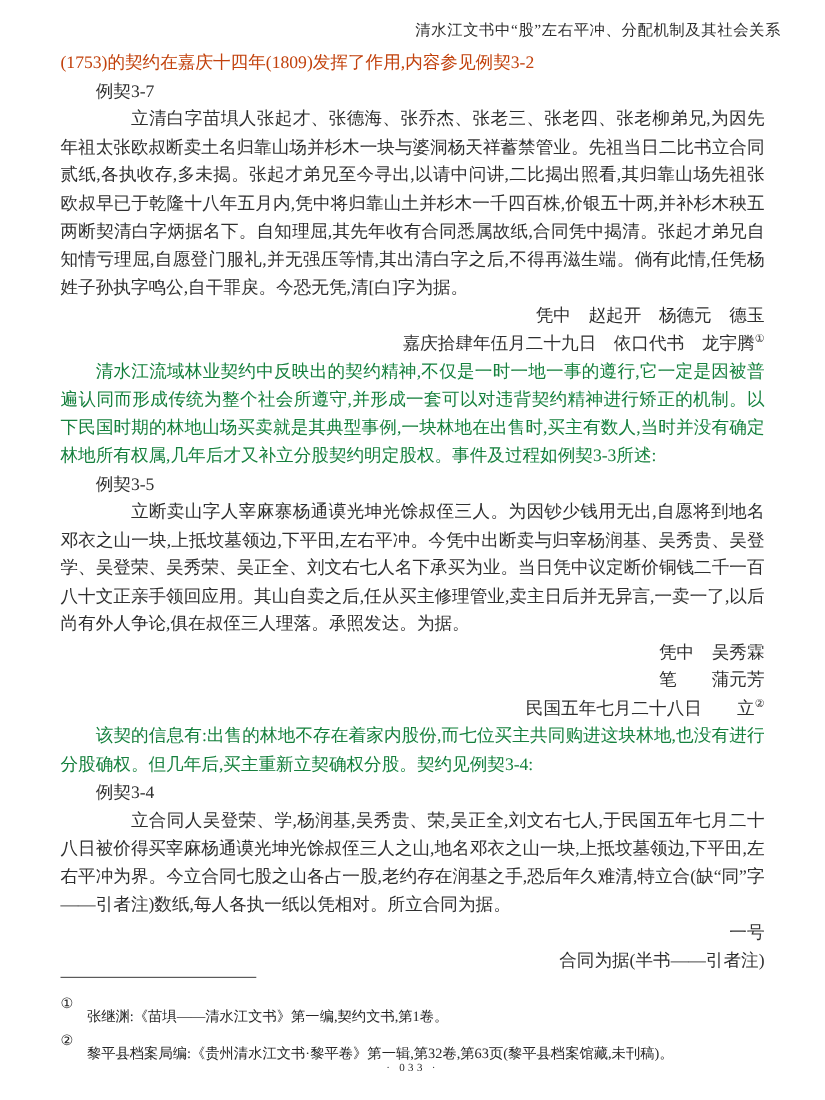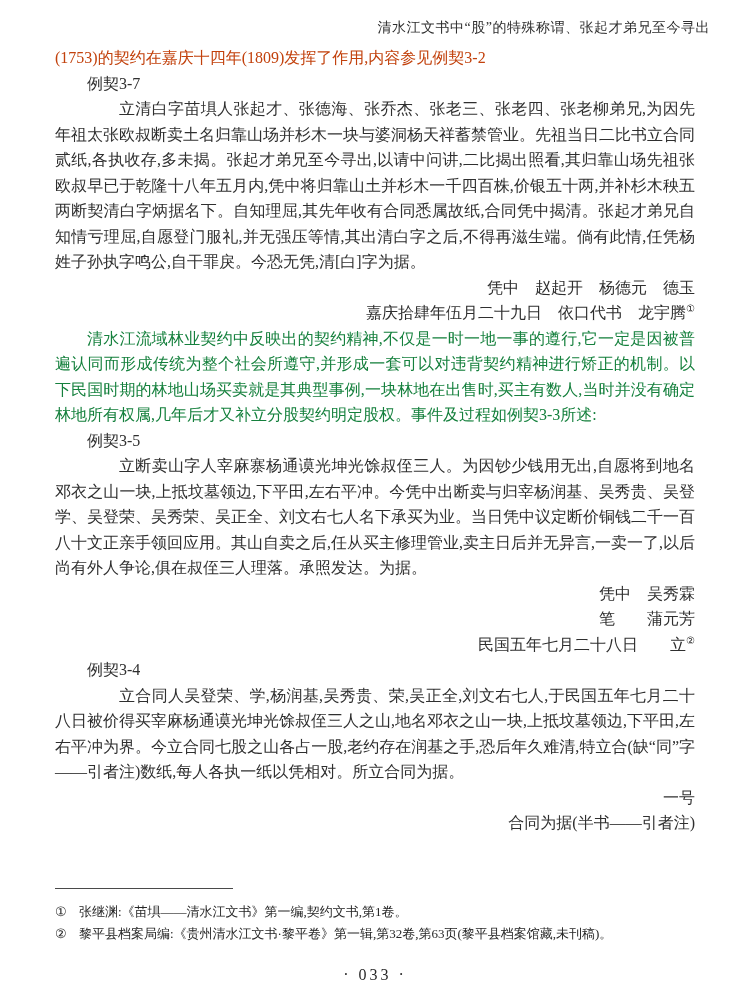--- a/index.html
+++ b/index.html
@@ -54,37 +54,37 @@
     color: #262626;
     text-align: left;
   }
   .fn-rule {
     width: 178px;
     border-top: 1.5px solid #4a4a4a;
     margin-bottom: 12px;
   }
   .footnote-row { display: flex; align-items: flex-start; }
   .fn-marker { flex: 0 0 24px; }
-  .fn-text { flex: 1; }
+  .fn-text { flex: 1; margin-top: 12px; }
   .page-number {
     position: absolute;
     top: 966px; left: 0;
     width: 750px;
     text-align: center;
-    font-size: 16px;
+    font-size: 10px;
     letter-spacing: 3px;
     color: #2a2a2a;
   }
 </style>
 </head>
 <body>
 
 <div class="page">
 
-  <div class="running-header">清水江文书中“股”的特殊称谓、张起才弟兄至今寻出</div>
+  <div class="running-header">清水江文书中“股”左右平冲、分配机制及其社会关系</div>
 
   <div class="content">
 
     <p class="p-flush">(1753)的契约在嘉庆十四年(1809)发挥了作用,内容参见例契3-2</p>
 
     <p class="p-label">例契3-7</p>
 
     <p class="p-contract">立清白字苗埧人张起才、张德海、张乔杰、张老三、张老四、张老柳弟兄,为因先年祖太张欧叔断卖土名归靠山场并杉木一块与婆洞杨天祥蓄禁管业。先祖当日二比书立合同贰纸,各执收存,多未揭。张起才弟兄至今寻出,以请中问讲,二比揭出照看,其归靠山场先祖张欧叔早已于乾隆十八年五月内,凭中将归靠山土并杉木一千四百株,价银五十两,并补杉木秧五两断契清白字炳据名下。自知理屈,其先年收有合同悉属故纸,合同凭中揭清。张起才弟兄自知情亏理屈,自愿登门服礼,并无强压等情,其出清白字之后,不得再滋生端。倘有此情,任凭杨姓子孙执字鸣公,自干罪戾。今恐无凭,清[白]字为据。</p>
 
     <p class="p-sig"><span>凭中　赵起开　杨德元　德玉</span></p>
@@ -96,20 +96,21 @@
     <p class="p-label">例契3-5</p>
 
     <p class="p-contract">立断卖山字人宰麻寨杨通谟光坤光馀叔侄三人。为因钞少钱用无出,自愿将到地名邓衣之山一块,上抵坟墓领边,下平田,左右平冲。今凭中出断卖与归宰杨润基、吴秀贵、吴登学、吴登荣、吴秀荣、吴正全、刘文右七人名下承买为业。当日凭中议定断价铜钱二千一百八十文正亲手领回应用。其山自卖之后,任从买主修理管业,卖主日后并无异言,一卖一了,以后尚有外人争论,俱在叔侄三人理落。承照发达。为据。</p>
 
     <p class="p-sig"><span>凭中　吴秀霖</span></p>
 
     <p class="p-sig"><span>笔　　蒲元芳</span></p>
 
     <p class="p-sig"><span>民国五年七月二十八日　　立</span><sup class="note-ref">②</sup></p>
 
+    <p class="p-body">该契的信息有:出售的林地不存在着家内股份,而七位买主共同购进这块林地,也没有进行分股确权。但几年后,买主重新立契确权分股。契约见例契3-4:</p>
 
     <p class="p-label">例契3-4</p>
 
     <p class="p-contract">立合同人吴登荣、学,杨润基,吴秀贵、荣,吴正全,刘文右七人,于民国五年七月二十八日被价得买宰麻杨通谟光坤光馀叔侄三人之山,地名邓衣之山一块,上抵坟墓领边,下平田,左右平冲为界。今立合同七股之山各占一股,老约存在润基之手,恐后年久难清,特立合(缺“同”字——引者注)数纸,每人各执一纸以凭相对。所立合同为据。</p>
 
     <p class="p-sig">一号</p>
 
     <p class="p-sig">合同为据(半书——引者注)</p>
 
   </div>

